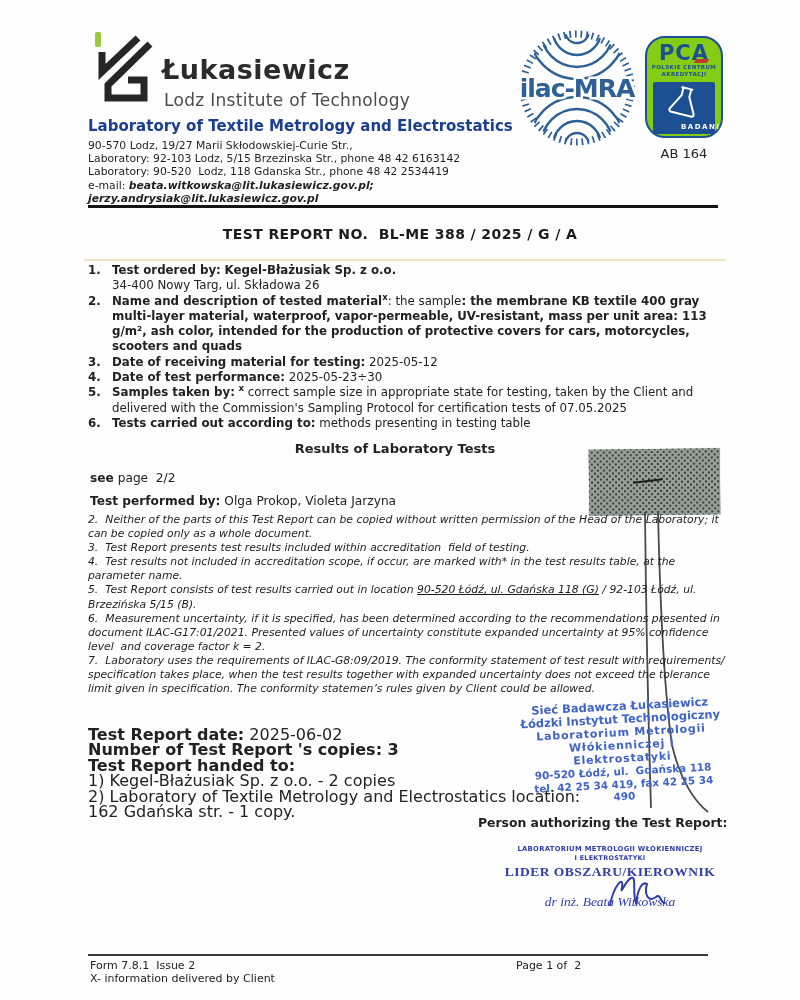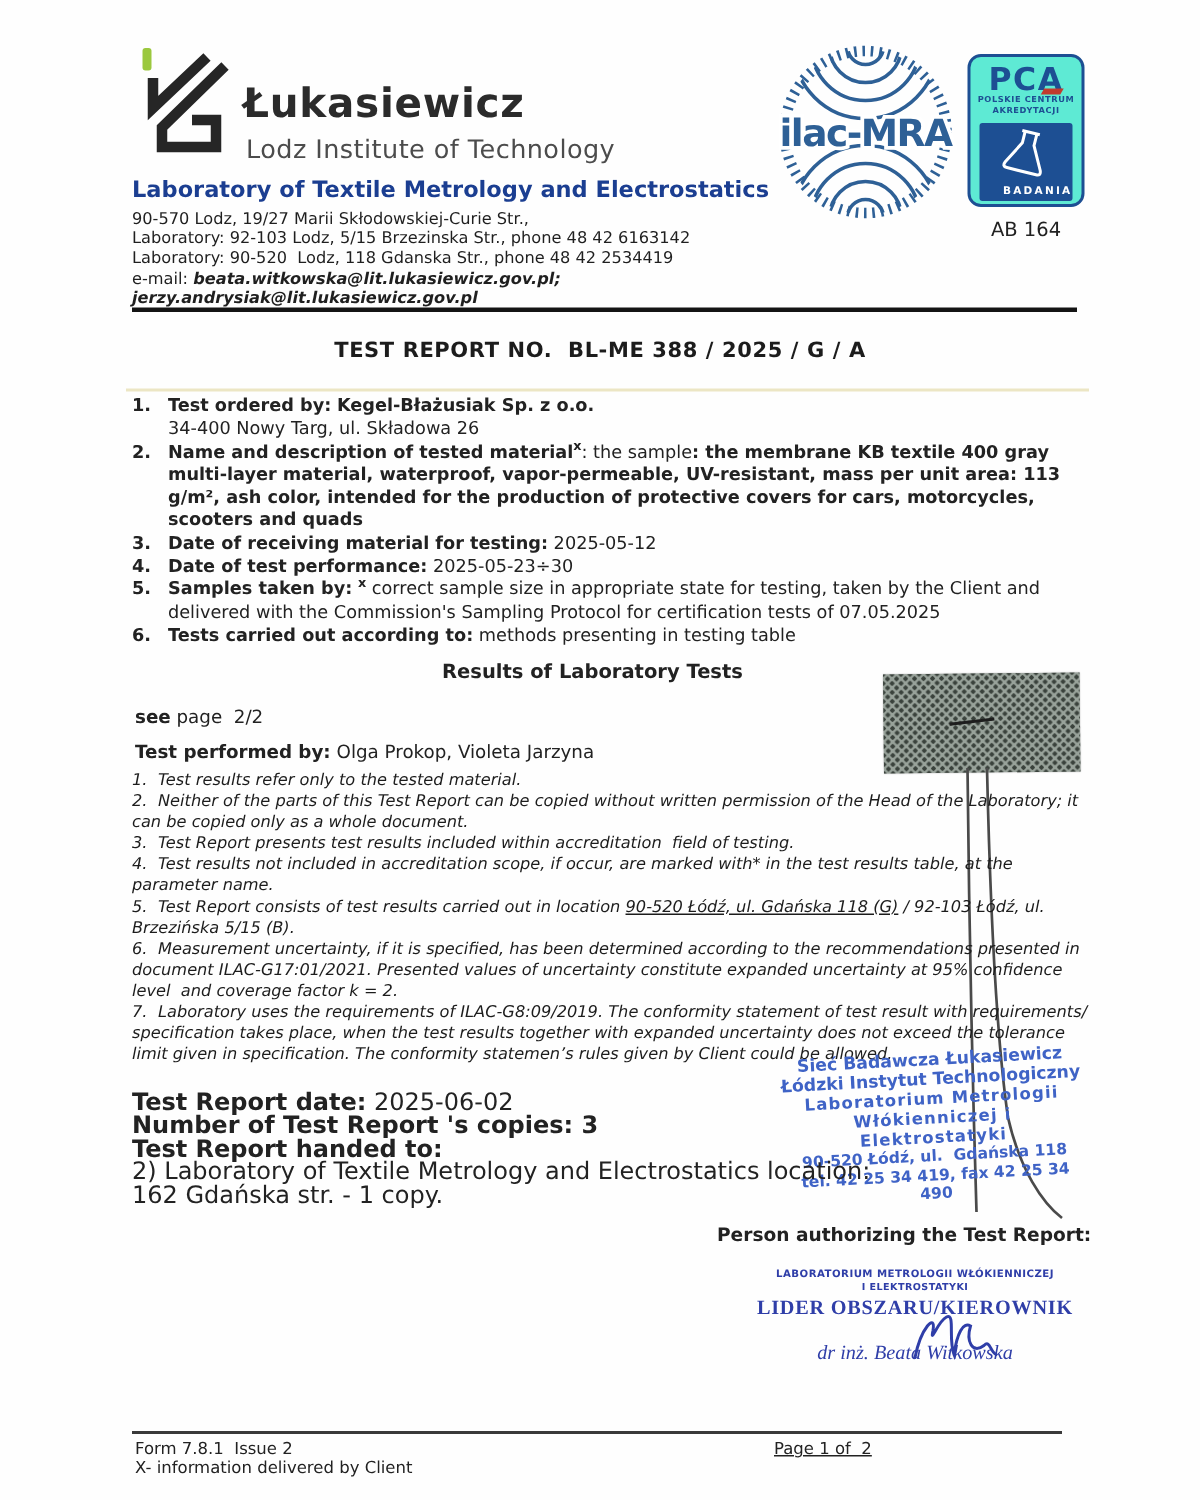--- a/index.html
+++ b/index.html
@@ -8,27 +8,27 @@
   [data-bind]{white-space:pre-wrap;}
 
   
   .logo-wrap{position:absolute;left:88px;top:30px;width:420px;}
   .logo-mark{position:absolute;left:0;top:2px;}
   .brand{position:absolute;left:74px;top:24px;font-size:27px;font-weight:bold;color:#2b2b2b;letter-spacing:.5px;}
   .brand-sub{position:absolute;left:76px;top:60px;font-size:17px;color:#4c4c4c;letter-spacing:.3px;}
 
   .seal{position:absolute;left:516px;top:27px;}
   .pca{position:absolute;left:642px;top:36px;width:84px;text-align:center;}
-  .pca-card{width:78px;height:102px;margin:0 auto;border:2px solid #1d4f93;border-radius:9px;background:#5eead4;
+  .pca-card{width:78px;height:102px;margin:0 auto;border:2px solid #1d4f93;border-radius:20px;background:#84cc16;
             box-sizing:border-box;padding-top:4px;}
   .pca-acr{font-size:21px;font-weight:bold;color:#1d4f93;letter-spacing:1px;line-height:22px;position:relative;}
   .pca-red{position:absolute;right:13px;bottom:1px;width:13px;height:4px;background:#c23b2e;transform:skewX(-30deg);}
   .pca-sm{font-size:5.5px;font-weight:bold;color:#1d4f93;letter-spacing:.4px;line-height:7px;}
   .pca-box{width:62px;height:52px;background:#1d4f93;margin:4px auto 0;border-radius:2px;position:relative;}
-  .pca-badania{position:absolute;bottom:3px;width:100%;text-align:right;font-size:7px;font-weight:bold;color:#fff;letter-spacing:1.5px;}
+  .pca-badania{position:absolute;bottom:3px;width:100%;text-align:left;font-size:7px;font-weight:bold;color:#fff;letter-spacing:1.5px;padding-left:28px;}
   .pca-num{margin-top:8px;font-size:13px;color:#222;}
 
   .lab-block{position:absolute;left:88px;top:117px;width:470px;}
   .lab-title{font-size:15px;font-weight:bold;color:#1b3e91;margin-bottom:4px;}
   .addr{font-size:10.8px;line-height:13.2px;color:#1f1f1f;}
   .email-line{font-size:10.8px;line-height:13.2px;color:#1f1f1f;}
   .email-line .em{font-style:italic;font-weight:bold;}
 
   .rule-thick{position:absolute;left:88px;top:205px;width:630px;height:3px;background:#141414;}
   .doc-title{position:absolute;left:0;top:226px;width:800px;text-align:center;
@@ -80,21 +80,21 @@
   .sig-stamp .t1{font-size:6.8px;font-weight:bold;letter-spacing:.3px;line-height:9px;}
   .sig-stamp .t2{font-size:6.4px;font-weight:bold;letter-spacing:.3px;line-height:9px;}
   .sig-stamp .t3{font-family:"Liberation Serif",serif;font-size:13.5px;font-weight:bold;letter-spacing:.5px;line-height:17px;}
   .sig-stamp .t4{font-family:"Liberation Serif",serif;font-size:13.5px;font-style:italic;margin-top:14px;}
   .sig-scribble{position:absolute;left:108px;top:28px;}
 
   
   .footer-rule{position:absolute;left:88px;top:954px;width:620px;height:2px;background:#3a3a3a;}
   .f-form{position:absolute;left:90px;top:959px;font-size:11px;text-align:center;}
   .f-note{position:absolute;left:90px;top:972px;font-size:11px;}
-  .f-page{position:absolute;left:516px;top:959px;font-size:11px;text-decoration:underline;}
+  .f-page{position:absolute;left:516px;top:959px;font-size:11px;}
 </style>
 </head>
 <body>
 
 <div class="page">
 
   <div class="logo-wrap">
     <svg class="logo-mark" width="74" height="80" viewBox="0 0 74 80">
       <rect x="7" y="0" width="6" height="15" rx="2" fill="#9bc83e"></rect>
       <path d="M50 6 L14 40 L14 20" fill="none" stroke="#262626" stroke-width="7" stroke-linejoin="miter"></path>
@@ -214,21 +214,20 @@
     <span data-bind="results.performed_value">Olga Prokop, Violeta Jarzyna</span>
   </div>
 
   <div class="swatch"></div>
   <svg class="threads" width="140" height="310" viewBox="0 0 140 310">
     <path d="M45 2 C46 100 48 200 51 298" fill="none" stroke="#4a4a4a" stroke-width="1.8"></path>
     <path d="M58 2 C60 90 64 180 72 235 C80 270 95 292 108 302" fill="none" stroke="#4a4a4a" stroke-width="1.8"></path>
   </svg>
 
   <div class="notes">
-    <p><span class="nnum" data-bind="notes.0.num">1.</span><span data-bind="notes.0.text">Test results refer only to the tested material.</span></p>
     <p><span class="nnum" data-bind="notes.1.num">2.</span><span data-bind="notes.1.text">Neither of the parts of this Test Report can be copied without written permission of the Head of the Laboratory; it can be copied only as a whole document.</span></p>
     <p><span class="nnum" data-bind="notes.2.num">3.</span><span data-bind="notes.2.text">Test Report presents test results included within accreditation  field of testing.</span></p>
     <p><span class="nnum" data-bind="notes.3.num">4.</span><span data-bind="notes.3.text">Test results not included in accreditation scope, if occur, are marked with* in the test results table, at the parameter name.</span></p>
     <p><span class="nnum" data-bind="notes.4.num">5.</span><span data-bind="notes.4.prefix">Test Report consists of test results carried out in location </span><u data-bind="notes.4.underlined">90-520 Łódź, ul. Gdańska 118 (G)</u><span data-bind="notes.4.suffix"> / 92-103 Łódź, ul. Brzezińska 5/15 (B).</span></p>
     <p><span class="nnum" data-bind="notes.5.num">6.</span><span data-bind="notes.5.text">Measurement uncertainty, if it is specified, has been determined according to the recommendations presented in document ILAC-G17:01/2021. Presented values of uncertainty constitute expanded uncertainty at 95% confidence level  and coverage factor k = 2.</span></p>
     <p><span class="nnum" data-bind="notes.6.num">7.</span><span data-bind="notes.6.text">Laboratory uses the requirements of ILAC-G8:09/2019. The conformity statement of test result with requirements/ specification takes place, when the test results together with expanded uncertainty does not exceed the tolerance limit given in specification. The conformity statemen’s rules given by Client could be allowed.</span></p>
   </div>
 
   <div class="addr-stamp">
     <div class="s1" data-bind="address_stamp.lines.0">Sieć Badawcza Łukasiewicz</div>
@@ -239,20 +238,21 @@
     <div class="s3" data-bind="address_stamp.lines.5">tel. 42 25 34 419, fax 42 25 34 490</div>
   </div>
 
   <div class="meta">
     <div>
       <span class="b" data-bind="report_meta.date_label">Test Report date:</span>
       <span data-bind="report_meta.date_value">2025-06-02</span>
     </div>
     <div class="b" data-bind="report_meta.copies_label">Number of Test Report 's copies: 3</div>
     <div class="b" data-bind="report_meta.handed_label">Test Report handed to:</div>
+    <div data-bind="report_meta.handed1">1) Kegel-Błażusiak Sp. z o.o. - 2 copies</div>
     <div data-bind="report_meta.handed2">2) Laboratory of Textile Metrology and Electrostatics location: 162 Gdańska str. - 1 copy.</div>
   </div>
 
   <div class="auth-heading" data-bind="authorization.heading">Person authorizing the Test Report:</div>
   <div class="sig-stamp">
     <div class="t1" data-bind="authorization.stamp_line1">LABORATORIUM METROLOGII WŁÓKIENNICZEJ</div>
     <div class="t2" data-bind="authorization.stamp_line2">I ELEKTROSTATYKI</div>
     <div class="t3" data-bind="authorization.stamp_line3">LIDER OBSZARU/KIEROWNIK</div>
     <svg class="sig-scribble" width="60" height="40" viewBox="0 0 60 40">
       <path d="M2 32 C6 12 16 2 14 14 C12 24 17 8 23 5 C29 2 24 20 28 30 C30 16 34 8 39 11 C36 21 40 30 48 24 C52 20 52 28 56 30" fill="none" stroke="#2f3ea8" stroke-width="2" stroke-linecap="round"></path>

